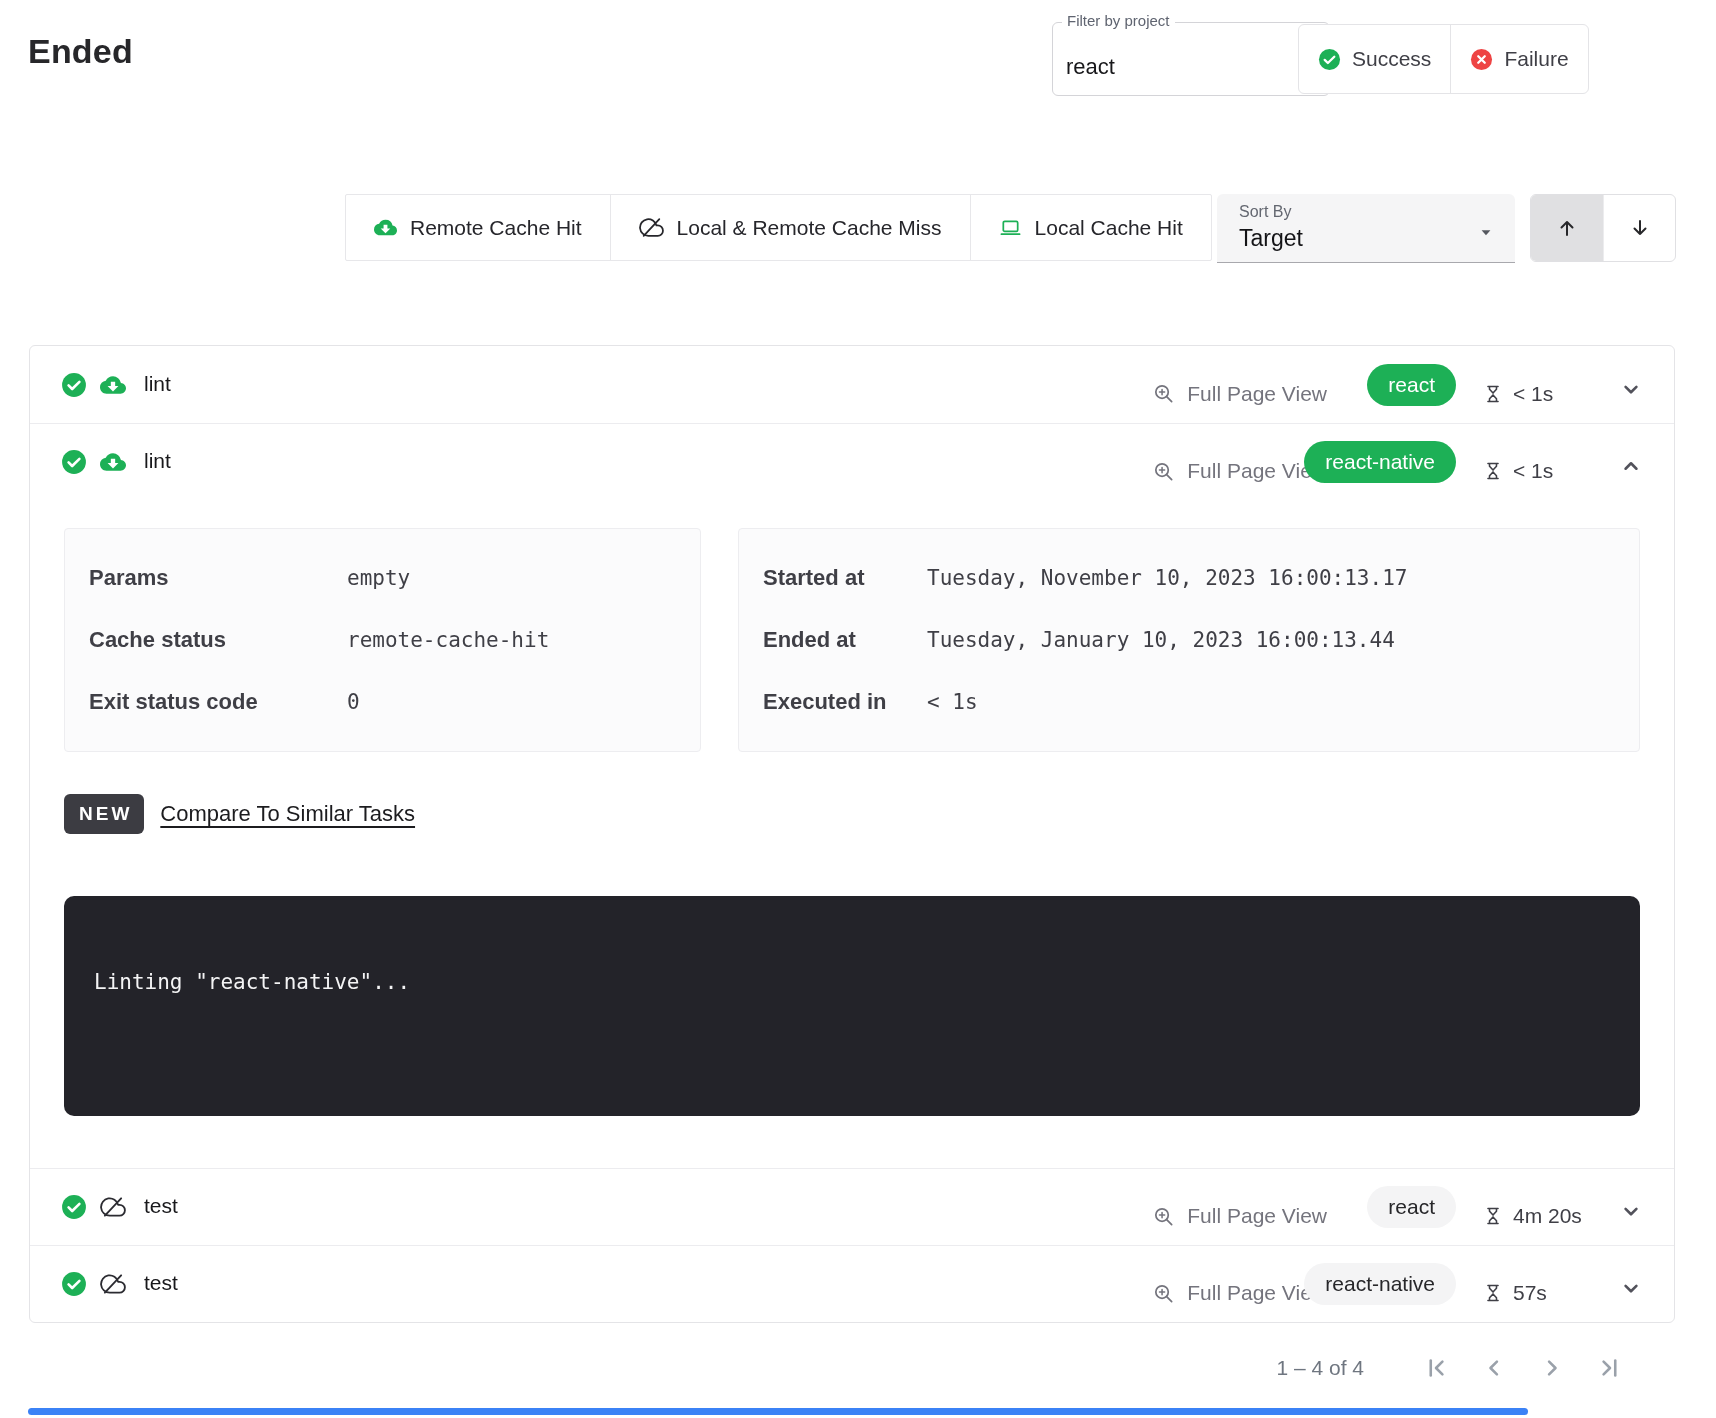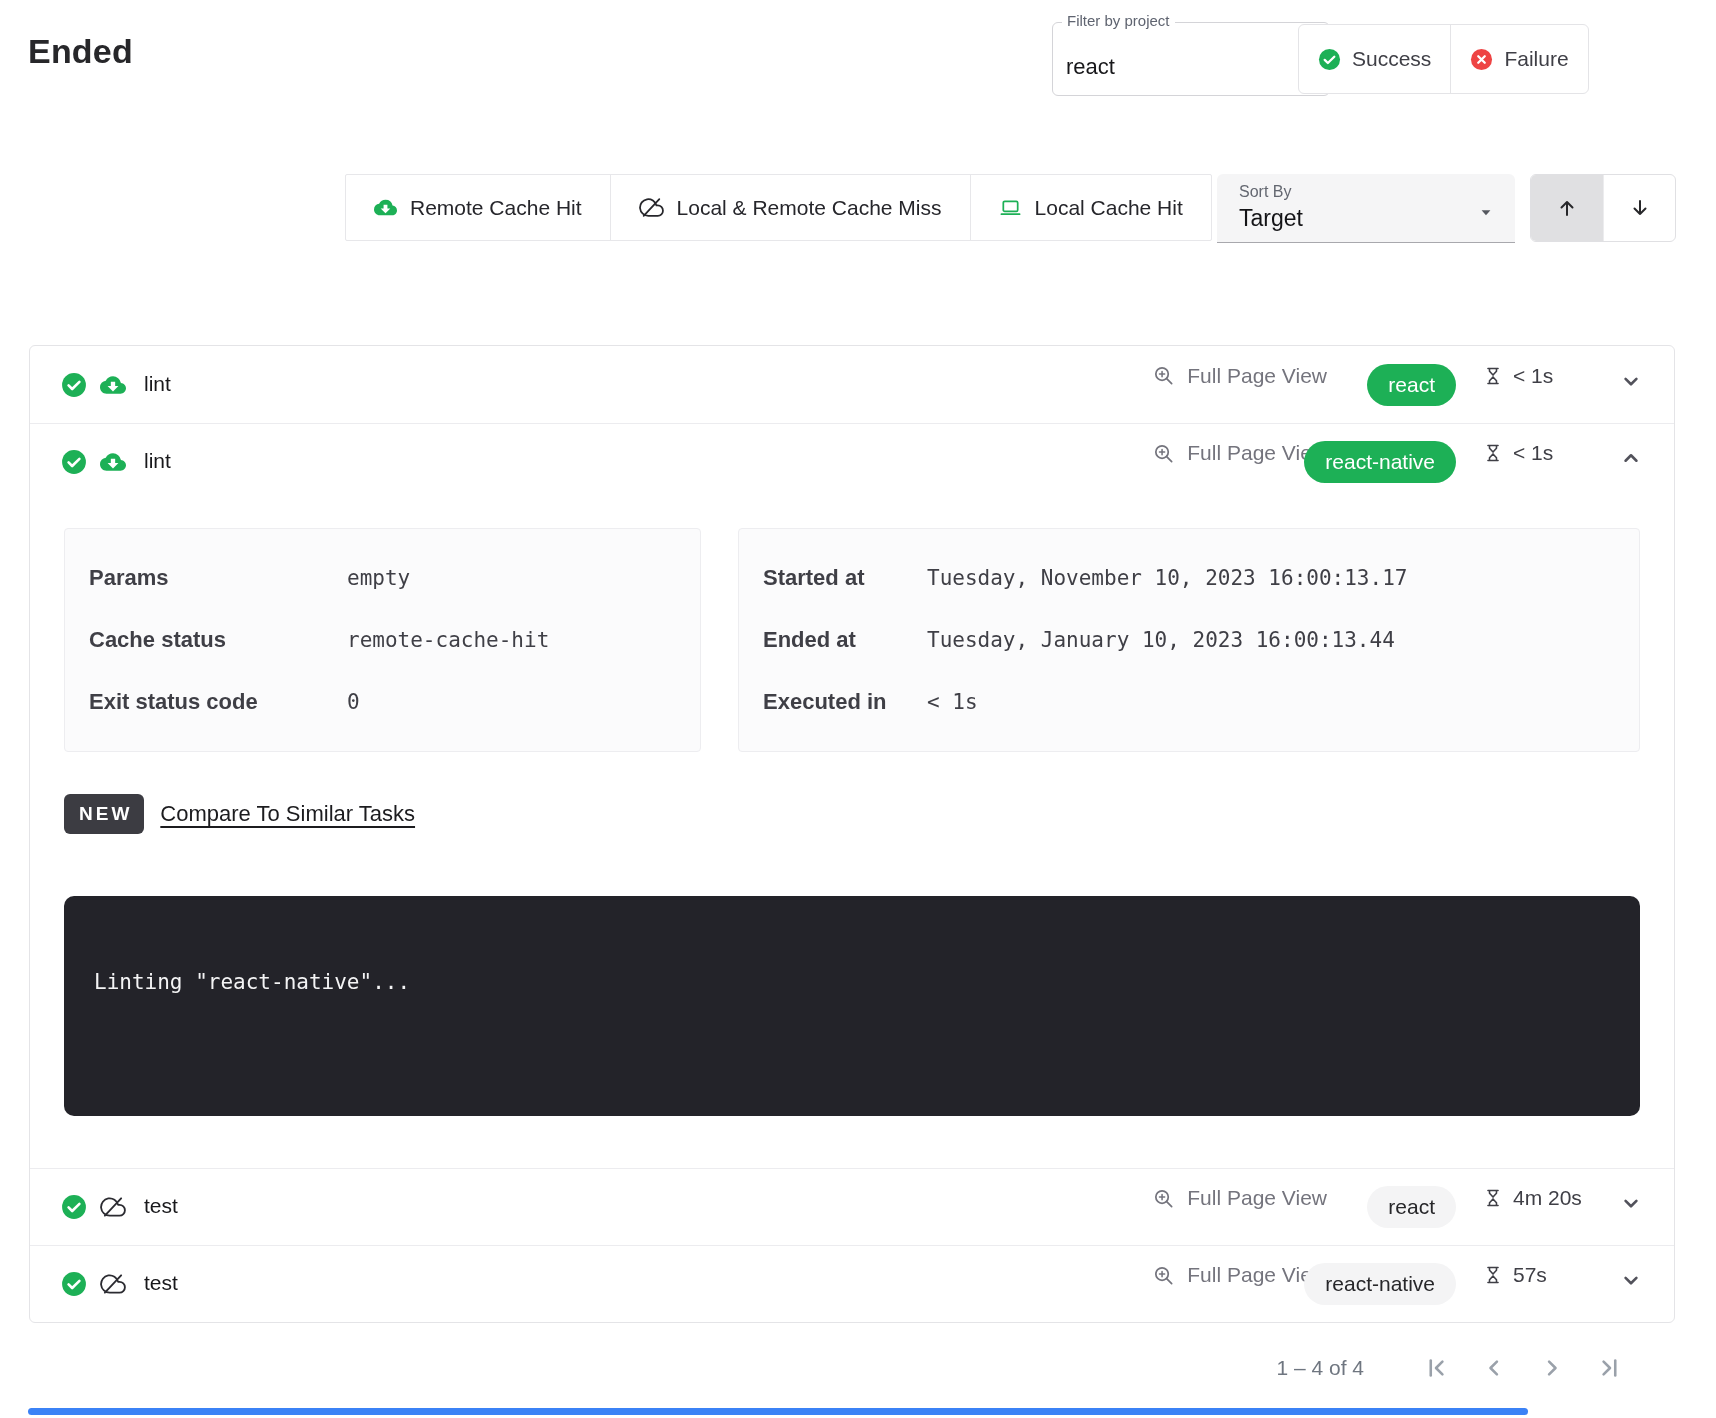--- a/index.html
+++ b/index.html
@@ -23,21 +23,21 @@
   .filter-field input { width:100%; height:100%; border:none; outline:none; background:transparent;
     font-family:inherit; font-size:22px; color:#18181b; padding:16px 0 0 13px; }
 
   .status-group { position:absolute; left:1298px; top:24px; height:70px; display:flex;
     border:1px solid #e4e4e7; border-radius:6px; overflow:hidden; background:#fff; }
   .status-btn { display:flex; align-items:center; gap:11px; padding:0 19px;
     font-size:21px; color:#3f3f46; }
   .status-btn + .status-btn { border-left:1px solid #e4e4e7; }
 
   
-  .toolbar { position:absolute; top:172px; left:0; right:0; height:70px; }
+  .toolbar { position:absolute; top:192px; left:0; right:0; height:70px; }
   .cache-group { position:absolute; left:345px; top:2px; height:67px; display:flex;
     background:#fff; border:1px solid #e7e7ea; border-radius:2px; }
   .cache-btn { display:flex; align-items:center; gap:13px; padding:0 28px;
     font-size:21px; color:#26262b; white-space:nowrap; }
   .cache-btn + .cache-btn { border-left:1px solid #e7e7ea; }
 
   .sort-box { position:absolute; left:1217px; top:2px; width:298px; height:69px;
     background:#f5f5f6; border-radius:6px 6px 0 0; border-bottom:1px solid #a8a8ad;
     padding:9px 0 0 22px; cursor:pointer; }
   .sort-label { font-size:16px; color:#636770; }
@@ -51,21 +51,21 @@
   .dir-btn + .dir-btn { border-left:1px solid #ececee; }
 
   
   .card { position:absolute; left:29px; top:345px; width:1646px;
     background:#fff; border:1px solid #e4e4e7; border-radius:6px; }
   .trow { height:77px; display:flex; align-items:center; cursor:pointer; }
   .trow.bordered { border-top:1px solid #ececef; }
   .row-left { display:flex; align-items:flex-start; padding-left:31px; }
   .cache-icon { margin-left:13px; }
   .task-name { margin-left:18px; font-size:21px; color:#18181b; }
-  .row-right { margin-left:auto; display:flex; align-items:flex-start; padding-right:26px; }
+  .row-right { margin-left:auto; display:flex; align-items:flex-end; padding-right:26px; }
   .fpv { display:flex; align-items:center; gap:12px; color:#74747d; font-size:21px; white-space:nowrap; }
   .pill-zone { width:115px; margin-left:14px; display:flex; justify-content:flex-end; }
   .pill { height:42px; display:flex; align-items:center; padding:0 21px;
     border-radius:999px; font-size:21px; white-space:nowrap; }
   .pill.green { background:#1db056; color:#ffffff; }
   .pill.gray  { background:#f4f4f5; color:#27272a; }
   .duration { width:110px; margin-left:26px; display:flex; align-items:center; gap:9px;
     font-size:21px; color:#3f3f46; white-space:nowrap; }
   .chevron-btn { width:34px; height:34px; margin-left:22px; display:flex;
     align-items:center; justify-content:center; color:#52525b; }

